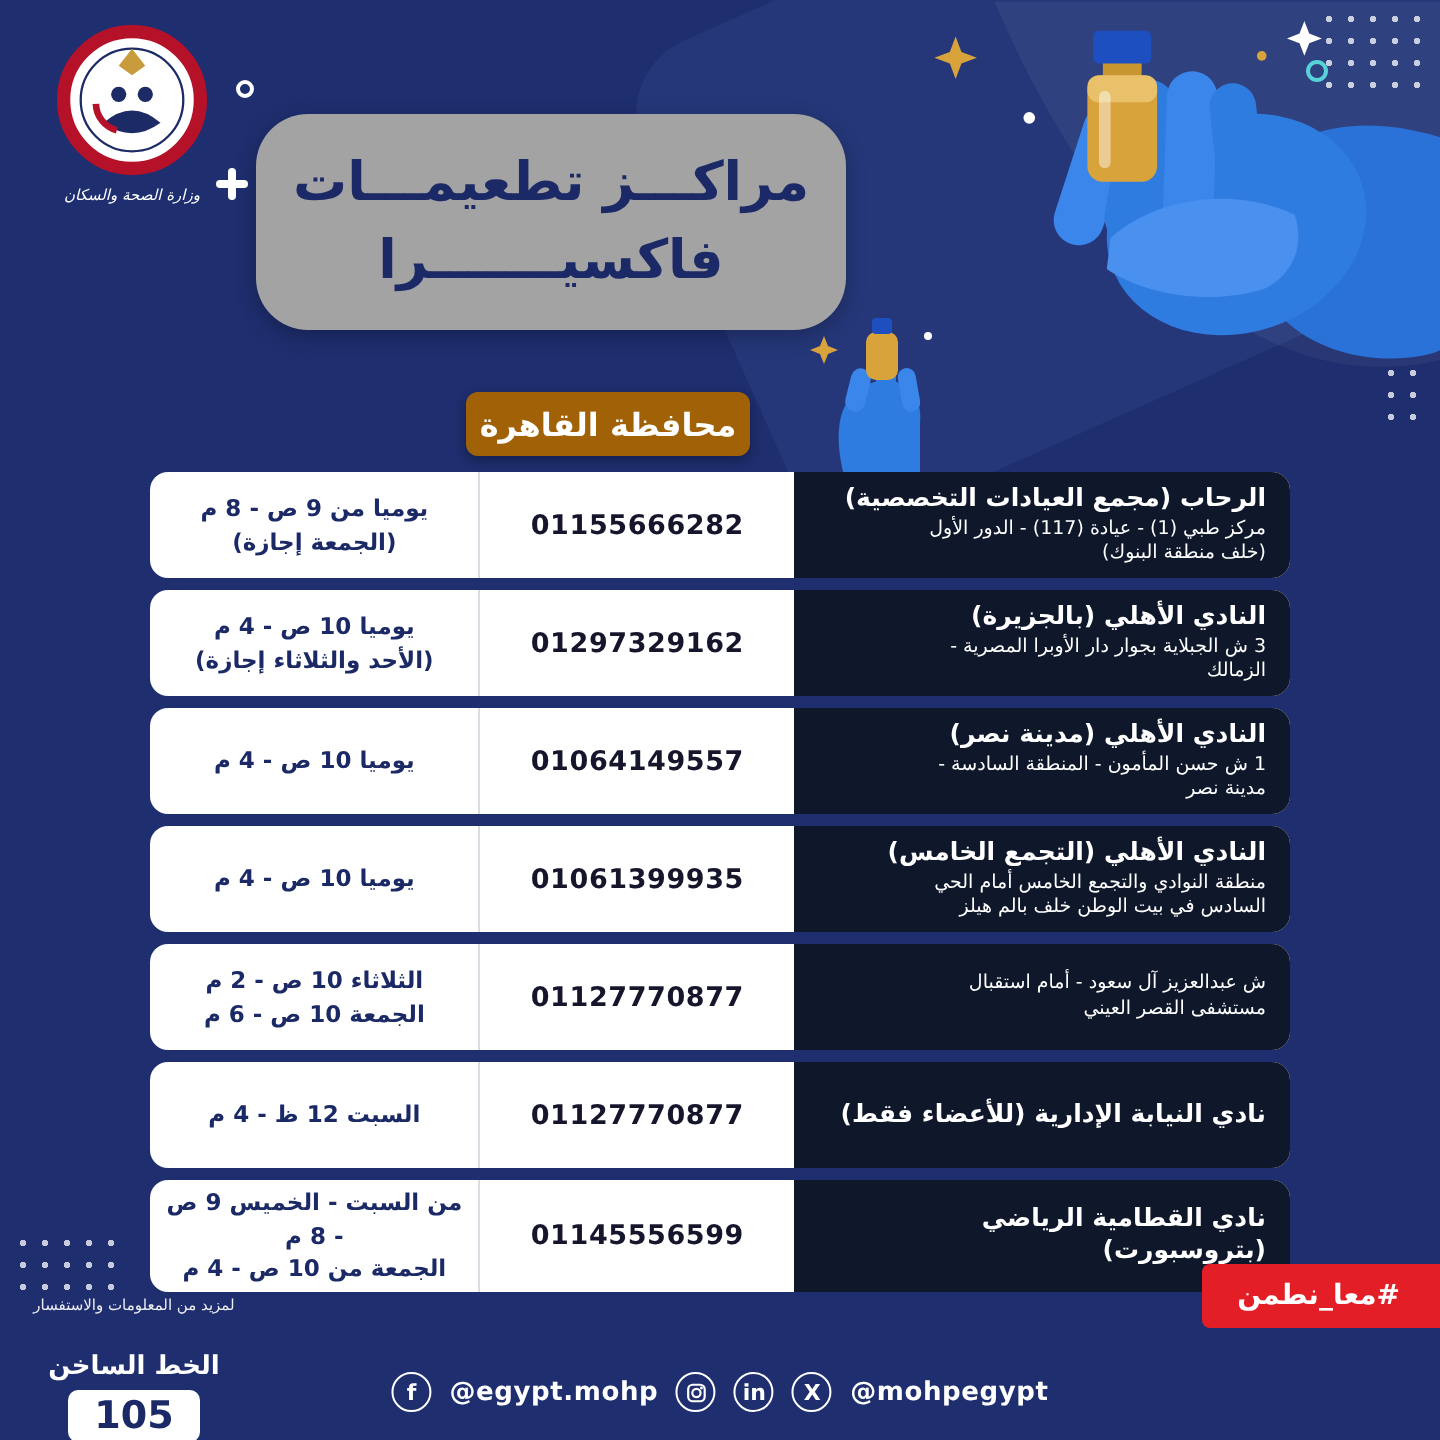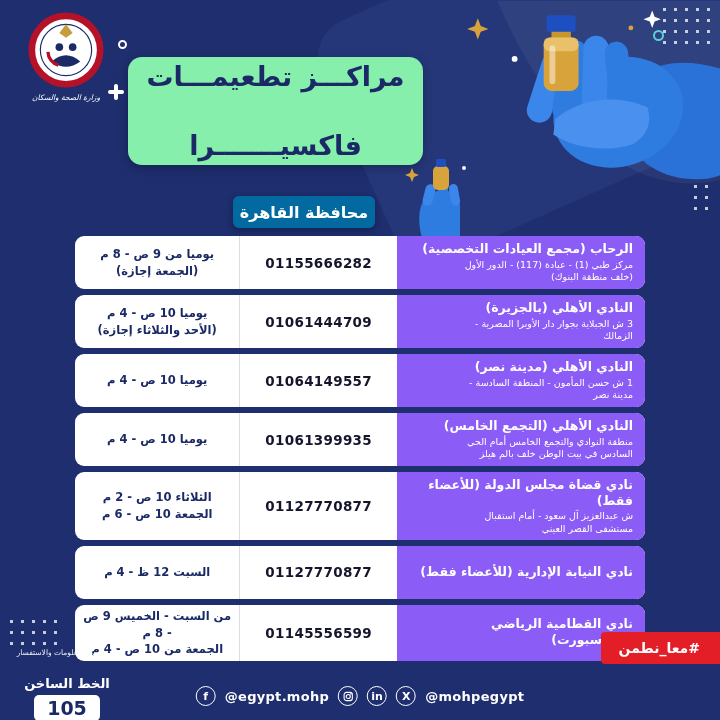--- a/index.html
+++ b/index.html
@@ -15,36 +15,36 @@
   .ring-1{right:56px;top:30px;width:11px;height:11px;border:2px solid #4fd0d6;}
   .ring-2{right:14px;top:122px;width:16px;height:16px;border:3px solid #3fc1c9;}
   .ring-3{left:118px;top:40px;width:9px;height:9px;border:2px solid #ffffff;}
   .band{position:absolute;right:-40px;top:-60px;width:420px;height:260px;background:rgba(125,160,255,0.08);transform:rotate(-24deg);border-radius:40px;}
 
   
   .logo-wrap{position:absolute;left:24px;top:12px;width:84px;text-align:center;font-style:italic;}
   .logo-wrap svg{width:76px;height:76px;}
   .logo-caption{color:#fff;font-size:7.5px;margin-top:1px;}
 
-  .title-card{position:absolute;left:128px;top:57px;width:295px;height:108px;background:#86efac;border-radius:14px;display:flex;flex-direction:column;align-items:center;justify-content:space-between;direction:rtl;box-shadow:0 3px 10px rgba(0,0,0,0.25);}
+  .title-card{position:absolute;left:128px;top:57px;width:295px;height:108px;background:#a3a3a3;border-radius:26px;display:flex;flex-direction:column;align-items:center;justify-content:center;direction:rtl;box-shadow:0 3px 10px rgba(0,0,0,0.25);}
   .title-line{color:#1b2a66;font-weight:bold;font-size:27px;line-height:1.45;}
   .plus-mark{position:absolute;left:108px;top:84px;width:16px;height:16px;}
   .plus-mark::before,.plus-mark::after{content:"";position:absolute;background:#fff;border-radius:2px;}
   .plus-mark::before{left:6px;top:0;width:4px;height:16px;}
   .plus-mark::after{left:0;top:6px;width:16px;height:4px;}
 
   .hand-big{position:absolute;right:0;top:0;width:310px;height:205px;}
   .hand-small{position:absolute;left:400px;top:156px;width:74px;height:82px;}
 
-  .gov-badge{position:absolute;left:233px;top:196px;width:142px;height:32px;background:#0369a1;border-radius:6px;display:flex;align-items:center;justify-content:center;color:#fff;font-weight:bold;font-size:16px;direction:rtl;box-shadow:0 2px 6px rgba(0,0,0,0.3);}
+  .gov-badge{position:absolute;left:233px;top:196px;width:142px;height:32px;background:#a16207;border-radius:6px;display:flex;align-items:center;justify-content:center;color:#fff;font-weight:bold;font-size:16px;direction:rtl;box-shadow:0 2px 6px rgba(0,0,0,0.3);}
 
   
   .centers-table{position:absolute;left:75px;top:236px;width:570px;display:flex;flex-direction:column;gap:6px;direction:rtl;}
   .row{display:flex;background:#fff;border-radius:9px;overflow:hidden;min-height:53px;align-items:stretch;}
-  .cell-info{width:43.5%;background:#8b5cf6;color:#fff;padding:5px 12px 5px 8px;display:flex;flex-direction:column;justify-content:center;text-align:right;box-sizing:border-box;}
+  .cell-info{width:43.5%;background:#0f172a;color:#fff;padding:5px 12px 5px 8px;display:flex;flex-direction:column;justify-content:center;text-align:right;box-sizing:border-box;}
   .center-name{font-size:12.5px;font-weight:bold;margin-bottom:2px;line-height:1.25;}
   .center-addr{font-size:9.5px;line-height:1.3;white-space:pre-line;margin-left:44px;}
   .cell-phone{width:27.5%;display:flex;align-items:center;justify-content:center;color:#15152c;font-weight:bold;font-size:13.5px;direction:ltr;letter-spacing:0.3px;box-sizing:border-box;}
   .cell-hours{width:29%;display:flex;align-items:center;justify-content:center;text-align:center;color:#1b2a66;font-weight:bold;font-size:11.5px;line-height:1.45;white-space:pre-line;border-inline-start:1px solid #dcdce4;box-sizing:border-box;padding:3px 4px;}
 
   
   .hotline{position:absolute;left:14px;top:648px;width:106px;text-align:center;color:#fff;direction:rtl;}
   .hot-small{font-size:7.5px;opacity:.92;line-height:1.3;}
   .hot-label{font-size:13px;font-weight:bold;margin:18px 0 4px;}
   .hot-box{background:#fff;color:#1b2a66;font-weight:bold;font-size:19px;border-radius:5px;width:66px;margin:0 auto;padding:2px 0;}
@@ -132,21 +132,21 @@
       <div class="cell-phone">01155666282</div>
       <div class="cell-hours">يوميا من 9 ص - 8 م
 (الجمعة إجازة)</div>
     </div>
 
     <div class="row">
       <div class="cell-info">
         <div class="center-name">النادي الأهلي (بالجزيرة)</div>
         <div class="center-addr">3 ش الجبلاية بجوار دار الأوبرا المصرية - الزمالك</div>
       </div>
-      <div class="cell-phone">01061444709</div>
+      <div class="cell-phone">01297329162</div>
       <div class="cell-hours">يوميا 10 ص - 4 م
 (الأحد والثلاثاء إجازة)</div>
     </div>
 
     <div class="row">
       <div class="cell-info">
         <div class="center-name">النادي الأهلي (مدينة نصر)</div>
         <div class="center-addr">1 ش حسن المأمون - المنطقة السادسة - مدينة نصر</div>
       </div>
       <div class="cell-phone">01064149557</div>
@@ -157,21 +157,20 @@
       <div class="cell-info">
         <div class="center-name">النادي الأهلي (التجمع الخامس)</div>
         <div class="center-addr">منطقة النوادي والتجمع الخامس أمام الحي السادس في بيت الوطن خلف بالم هيلز</div>
       </div>
       <div class="cell-phone">01061399935</div>
       <div class="cell-hours">يوميا 10 ص - 4 م</div>
     </div>
 
     <div class="row">
       <div class="cell-info">
-        <div class="center-name">نادي قضاة مجلس الدولة (للأعضاء فقط)</div>
         <div class="center-addr">ش عبدالعزيز آل سعود - أمام استقبال مستشفى القصر العيني</div>
       </div>
       <div class="cell-phone">01127770877</div>
       <div class="cell-hours">الثلاثاء 10 ص - 2 م
 الجمعة 10 ص - 6 م</div>
     </div>
 
     <div class="row">
       <div class="cell-info">
         <div class="center-name">نادي النيابة الإدارية (للأعضاء فقط)</div>

